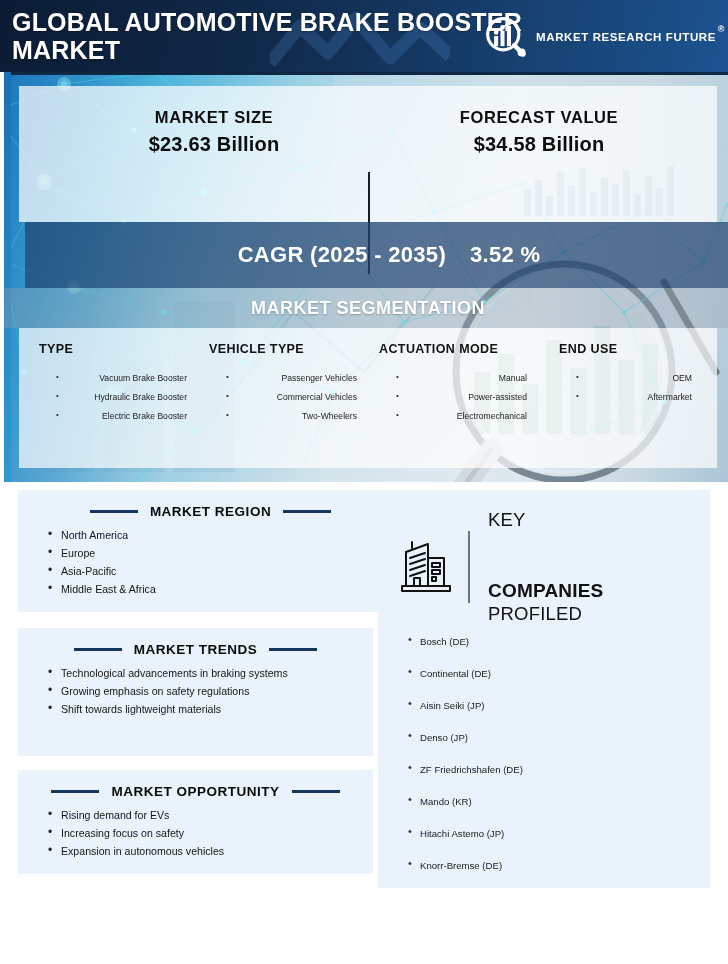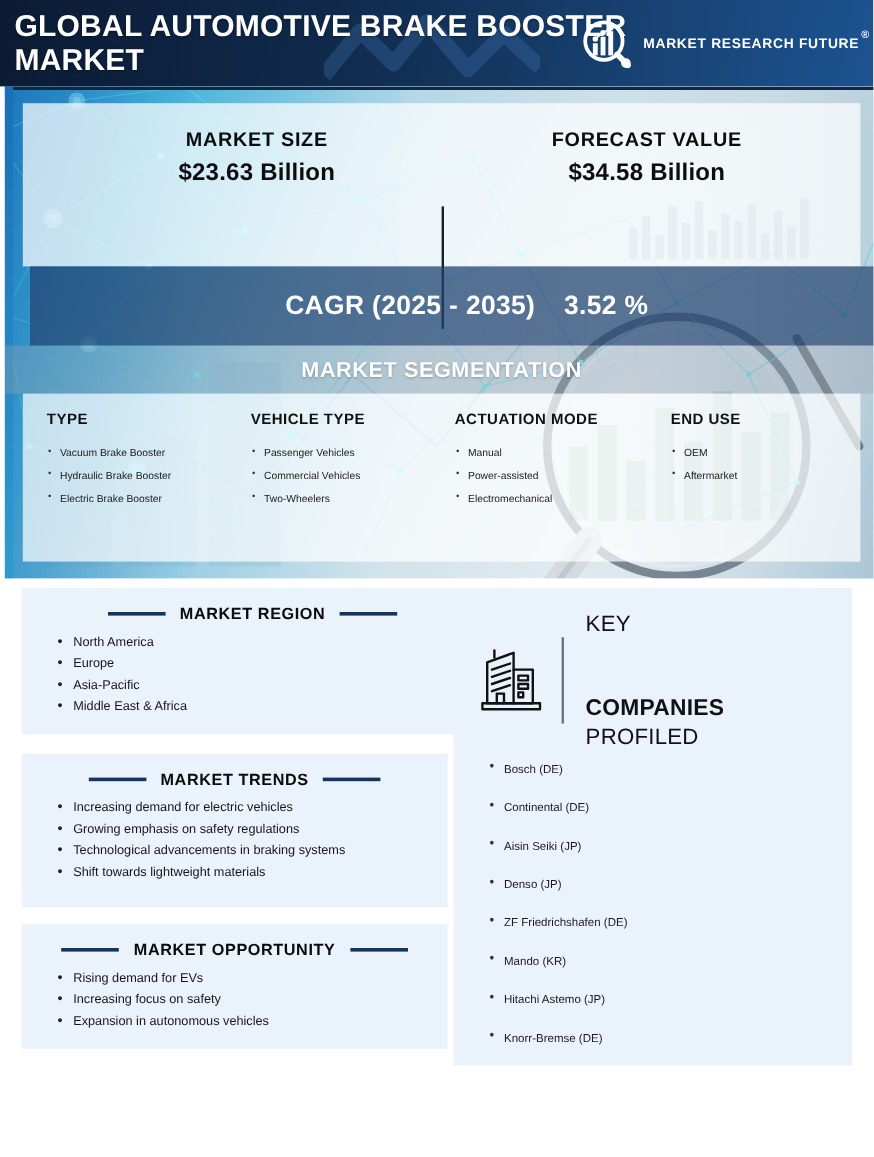--- a/index.html
+++ b/index.html
@@ -83,21 +83,21 @@
 
   .seg-panel{
     position:absolute;left:15px;top:256px;width:698px;height:140px;
     background:rgba(255,255,255,.70);
   }
   .seg-cols{position:absolute;left:0;top:0;width:698px;height:140px;}
   .seg-col{position:absolute;top:14px;}
   .seg-col h4{
     margin:0 0 16px 0;font-size:12.5px;font-weight:bold;color:#111;letter-spacing:.4px;
   }
-  .seg-col ul{margin:1px;padding:0;list-style:none;}
+  .seg-col ul{margin:17px;padding:0;list-style:none;text-align:right;}
   .seg-col li{
     font-size:8.6px;color:#1b1b1b;margin-bottom:9px;padding-left:10px;position:relative;
   }
   .seg-col li:before{content:"\2022";position:absolute;left:0;top:-1px;font-size:8px;color:#333;}
   .c1{left:20px;width:165px;}
   .c2{left:190px;width:165px;}
   .c3{left:360px;width:165px;}
   .c4{left:540px;width:150px;}
 
   
@@ -368,23 +368,22 @@
     </ul>
   </div>
 
   <div class="card" id="card-trends">
     <div class="card-title-row">
       <span class="rule"></span>
       <span class="card-title">MARKET TRENDS</span>
       <span class="rule"></span>
     </div>
     <ul>
-      <li>Increasing demand for electric vehicles</li>
+      <li>Technological advancements in braking systems</li>
       <li>Growing emphasis on safety regulations</li>
-      <li>Technological advancements in braking systems</li>
       <li>Shift towards lightweight materials</li>
     </ul>
   </div>
 
   <div class="card" id="card-opportunity">
     <div class="card-title-row">
       <span class="rule"></span>
       <span class="card-title">MARKET OPPORTUNITY</span>
       <span class="rule"></span>
     </div>

